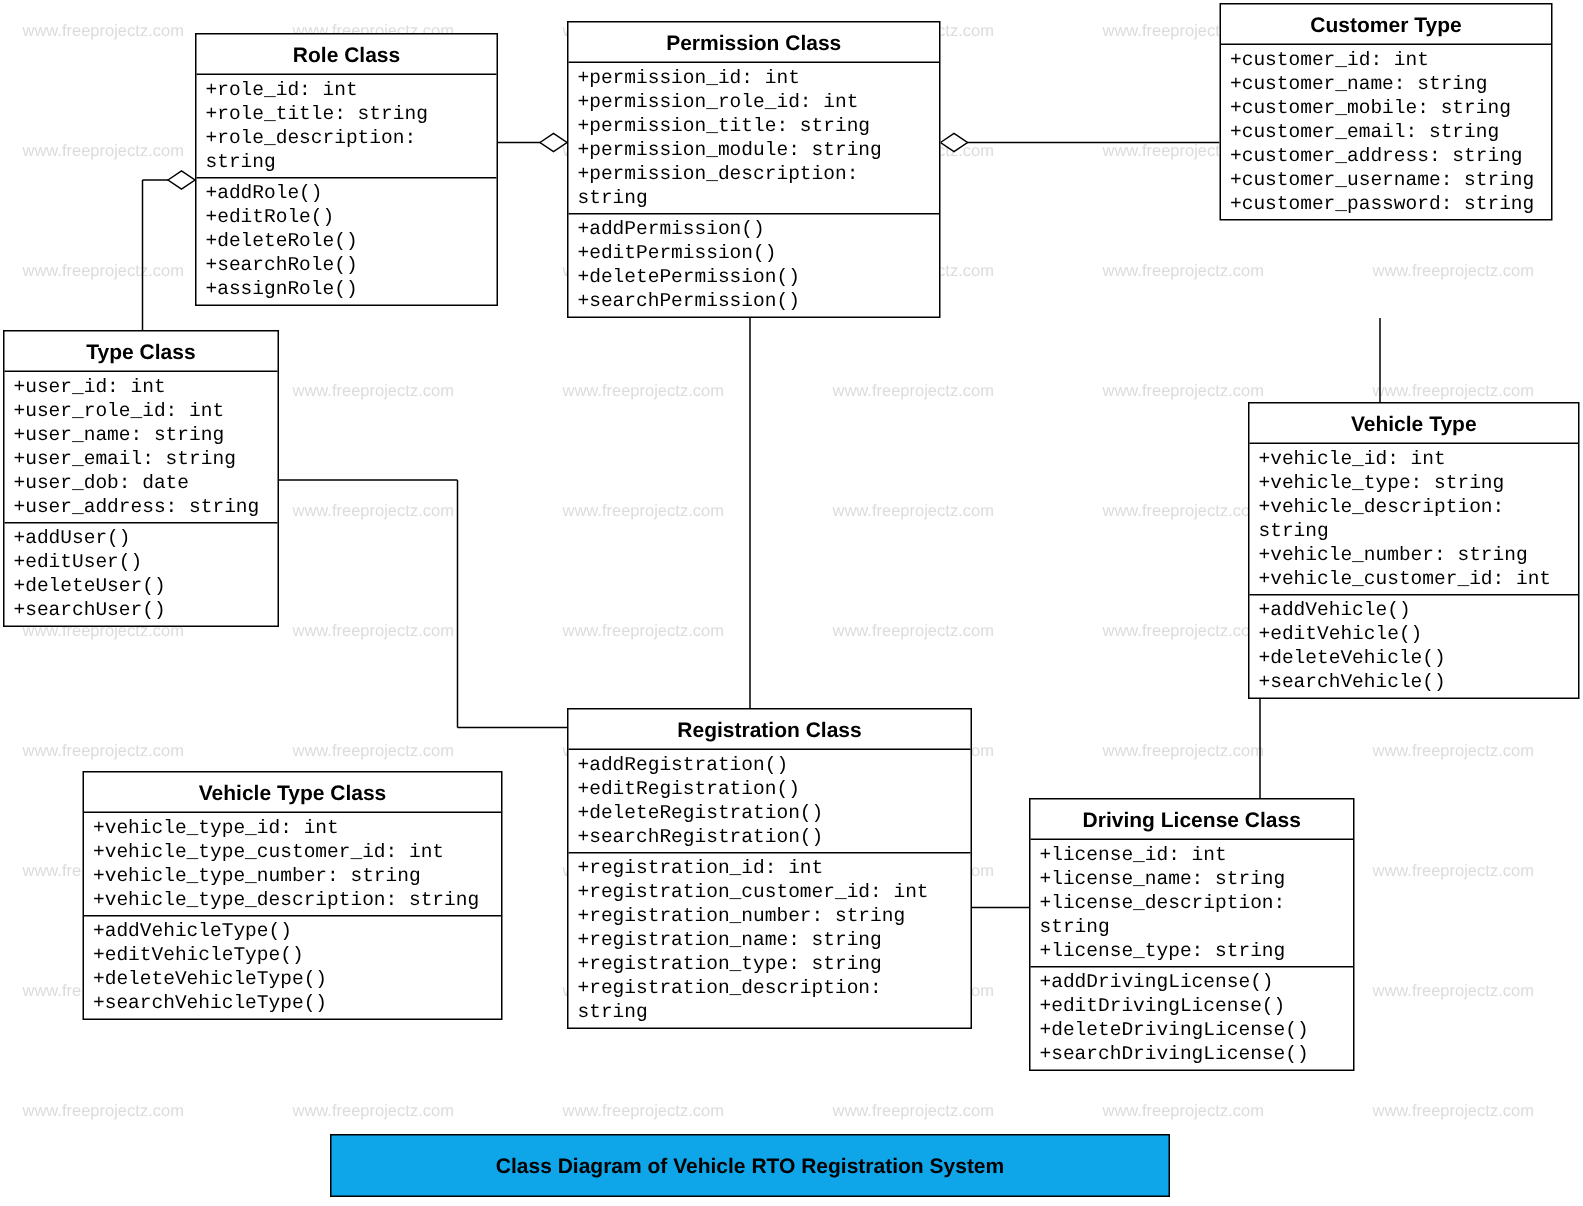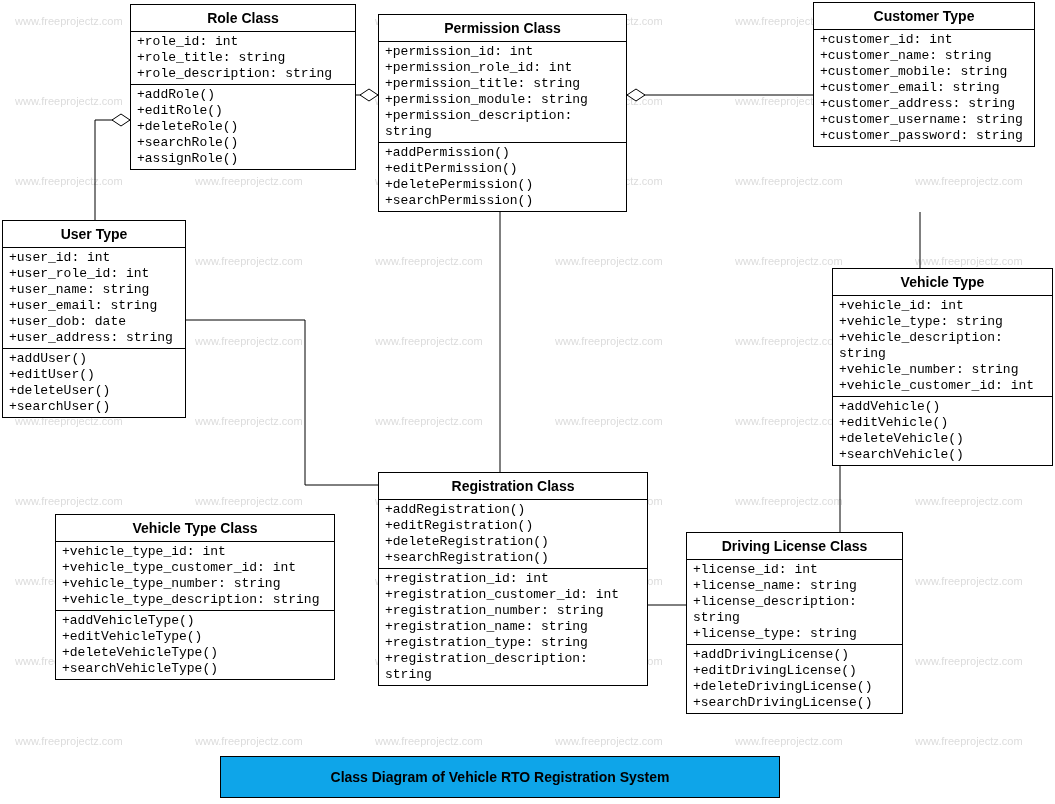--- a/index.html
+++ b/index.html
@@ -153,39 +153,39 @@
   <line x1="305" y1="485" x2="378" y2="485" stroke="#000"></line>
 
   <line x1="920" y1="212" x2="920" y2="268" stroke="#000"></line>
 
   <line x1="840" y1="446" x2="840" y2="532" stroke="#000"></line>
   <line x1="840" y1="446" x2="832" y2="446" stroke="#000"></line>
 
   <line x1="634" y1="605" x2="686" y2="605" stroke="#000"></line>
 </svg>
 
-<div class="uml-class" style="left:130px; top:4px; width:226px">
+<div class="uml-class" style="left:130px; top:22px; width:202px">
   <div class="uml-title">Role Class</div>
   <div class="uml-section">+role_id: int<br>+role_title: string<br>+role_description: string</div>
   <div class="uml-section">+addRole()<br>+editRole()<br>+deleteRole()<br>+searchRole()<br>+assignRole()</div>
 </div>
 
 <div class="uml-class" style="left:378px; top:14px; width:249px">
   <div class="uml-title">Permission Class</div>
   <div class="uml-section">+permission_id: int<br>+permission_role_id: int<br>+permission_title: string<br>+permission_module: string<br>+permission_description: string</div>
   <div class="uml-section">+addPermission()<br>+editPermission()<br>+deletePermission()<br>+searchPermission()</div>
 </div>
 
 <div class="uml-class" style="left:813px; top:2px; width:222px">
   <div class="uml-title">Customer Type</div>
   <div class="uml-section">+customer_id: int<br>+customer_name: string<br>+customer_mobile: string<br>+customer_email: string<br>+customer_address: string<br>+customer_username: string<br>+customer_password: string</div>
 </div>
 
 <div class="uml-class" style="left:2px; top:220px; width:184px">
-  <div class="uml-title">User Type</div>
+  <div class="uml-title">Type Class</div>
   <div class="uml-section">+user_id: int<br>+user_role_id: int<br>+user_name: string<br>+user_email: string<br>+user_dob: date<br>+user_address: string</div>
   <div class="uml-section">+addUser()<br>+editUser()<br>+deleteUser()<br>+searchUser()</div>
 </div>
 
 <div class="uml-class" style="left:832px; top:268px; width:221px">
   <div class="uml-title">Vehicle Type</div>
   <div class="uml-section">+vehicle_id: int<br>+vehicle_type: string<br>+vehicle_description: string<br>+vehicle_number: string<br>+vehicle_customer_id: int</div>
   <div class="uml-section">+addVehicle()<br>+editVehicle()<br>+deleteVehicle()<br>+searchVehicle()</div>
 </div>
 

